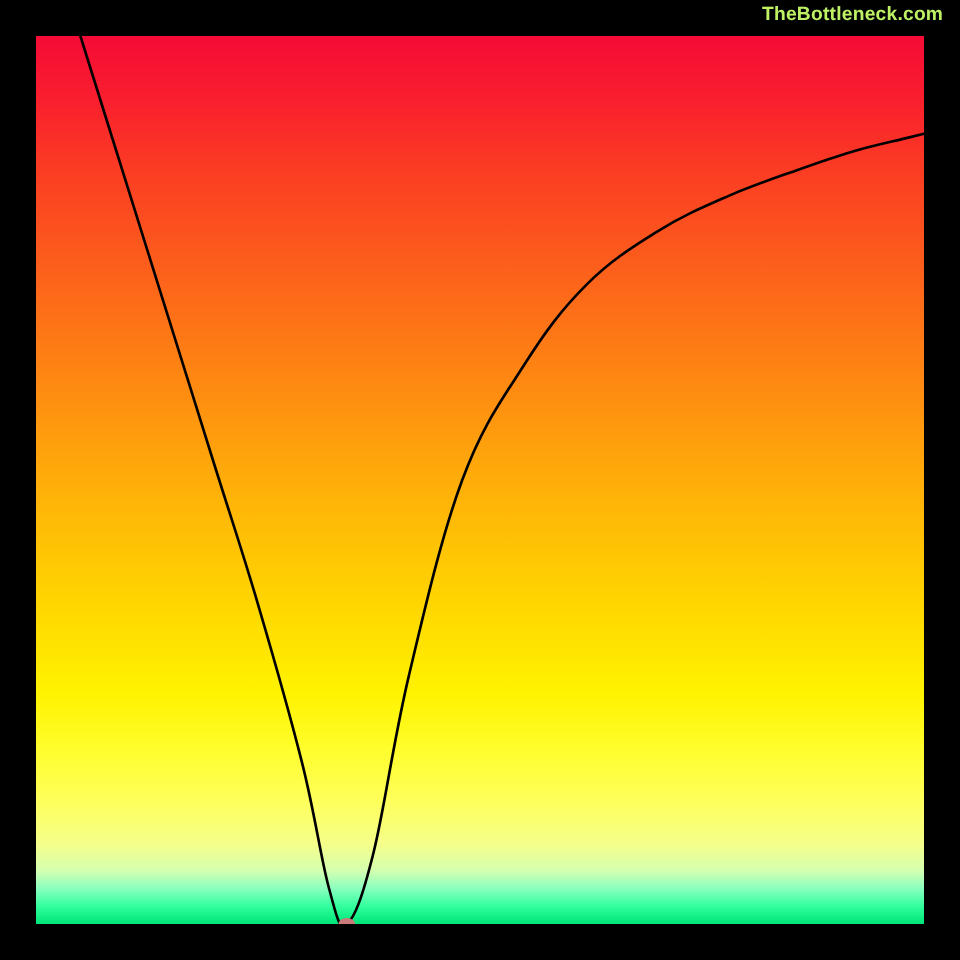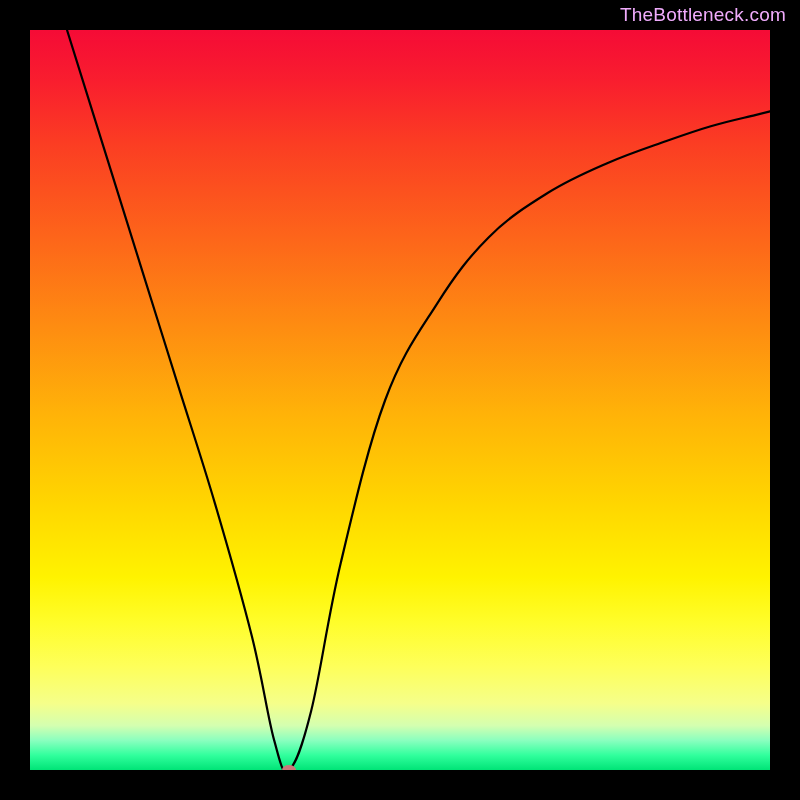--- a/index.html
+++ b/index.html
@@ -14,23 +14,23 @@
   .frame {
     position: relative;
     width: 800px;
     height: 800px;
     background: #000;
   }
   .watermark {
     position: absolute;
     top: 4px;
     right: 14px;
-    color: #f0abfc;
-    font-size: 19px;
-    font-weight: 400;
+    color: #bef264;
+    font-size: 16px;
+    font-weight: 700;
     letter-spacing: 0.2px;
     z-index: 10;
   }
   .plot {
     position: absolute;
     left: 30px;
     top: 30px;
     width: 740px;
     height: 740px;
     overflow: hidden;

